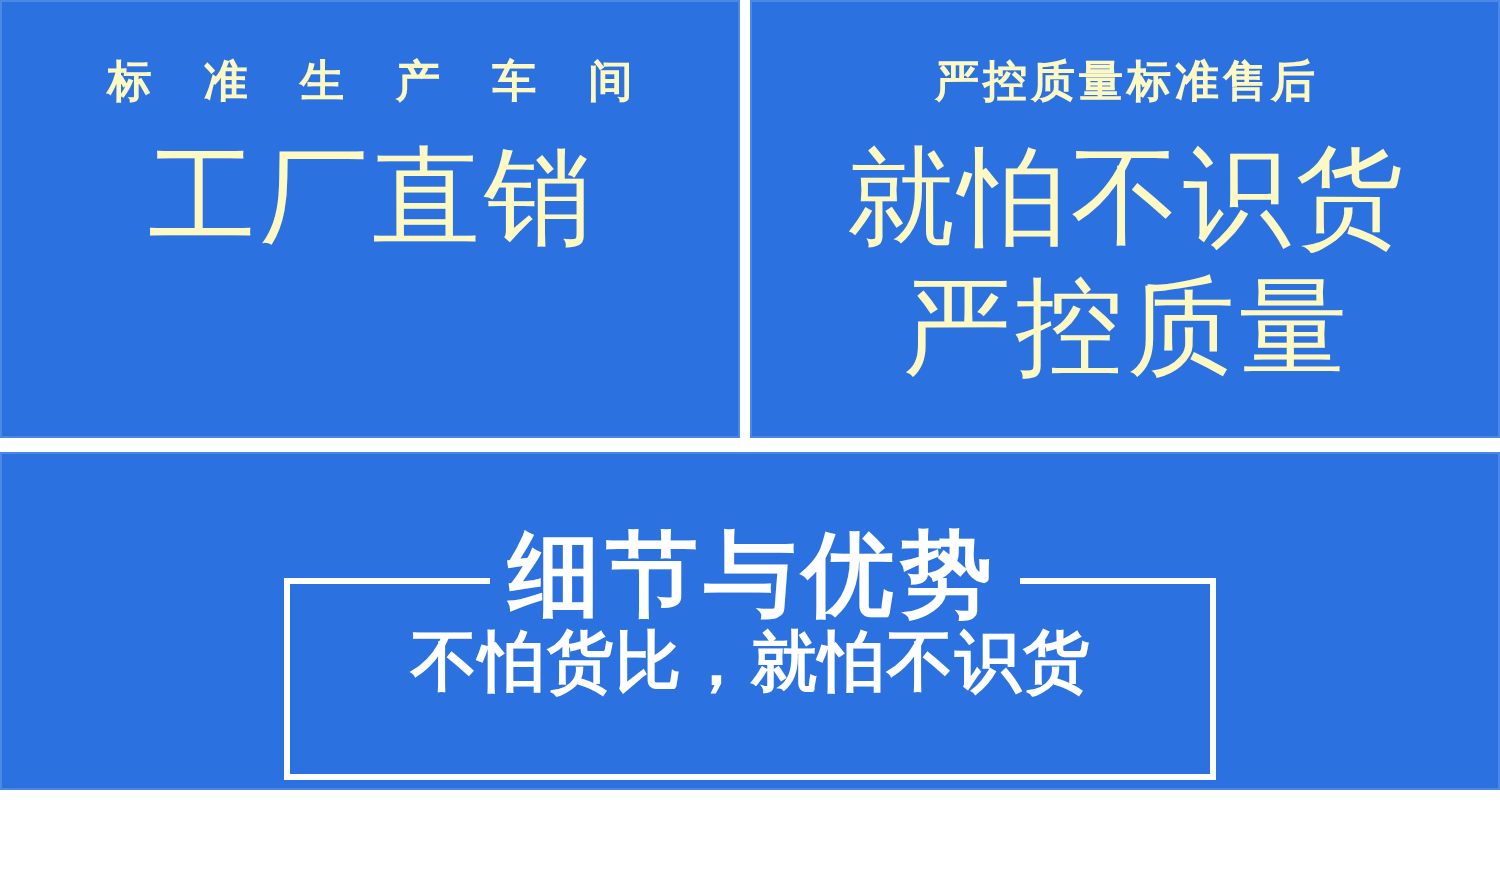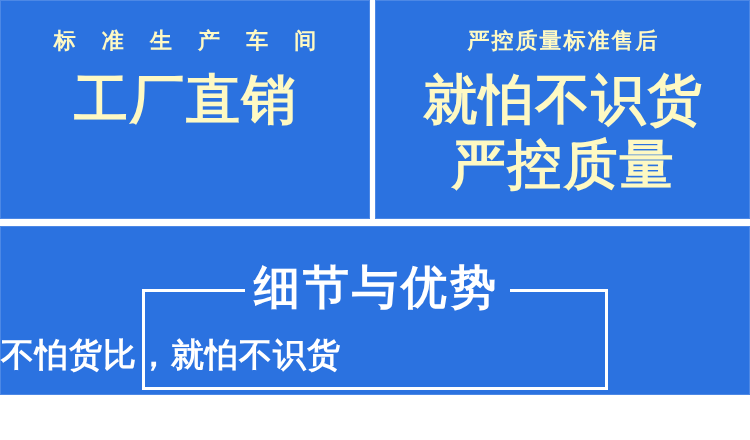--- a/index.html
+++ b/index.html
@@ -48,21 +48,21 @@
     font-size: 22px;
     font-weight: 700;
     line-height: 1;
     white-space: nowrap;
   }
   .eyebrow.spaced { letter-spacing: 10px; text-indent: 10px; }
   .eyebrow.tight  { letter-spacing: 2px;  text-indent: 2px;  }
 
   .headline {
     font-size: 54px;
-    font-weight: 700;
+    font-weight: 400;
     line-height: 1.0;
     letter-spacing: 2px;
     text-indent: 2px;
     white-space: nowrap;
   }
 
   
   #left-eyebrow { top: 30px; }
   #left-line1   { top: 72px; }
   #left-line2   { top: 137px; }
@@ -101,22 +101,22 @@
     font-size: 46px;
     font-weight: 700;
     line-height: 1;
     letter-spacing: 3px;
     text-indent: 3px;
     white-space: nowrap;
   }
   #bottom-sub {
     position: absolute;
     left: 0; right: 0;
-    top: 112px;
-    text-align: left;
+    top: 88px;
+    text-align: center;
     color: #ffffff;
     font-size: 33px;
     font-weight: 700;
     line-height: 1;
     letter-spacing: 1px;
     text-indent: 1px;
     white-space: nowrap;
   }
 </style>
 </head>

